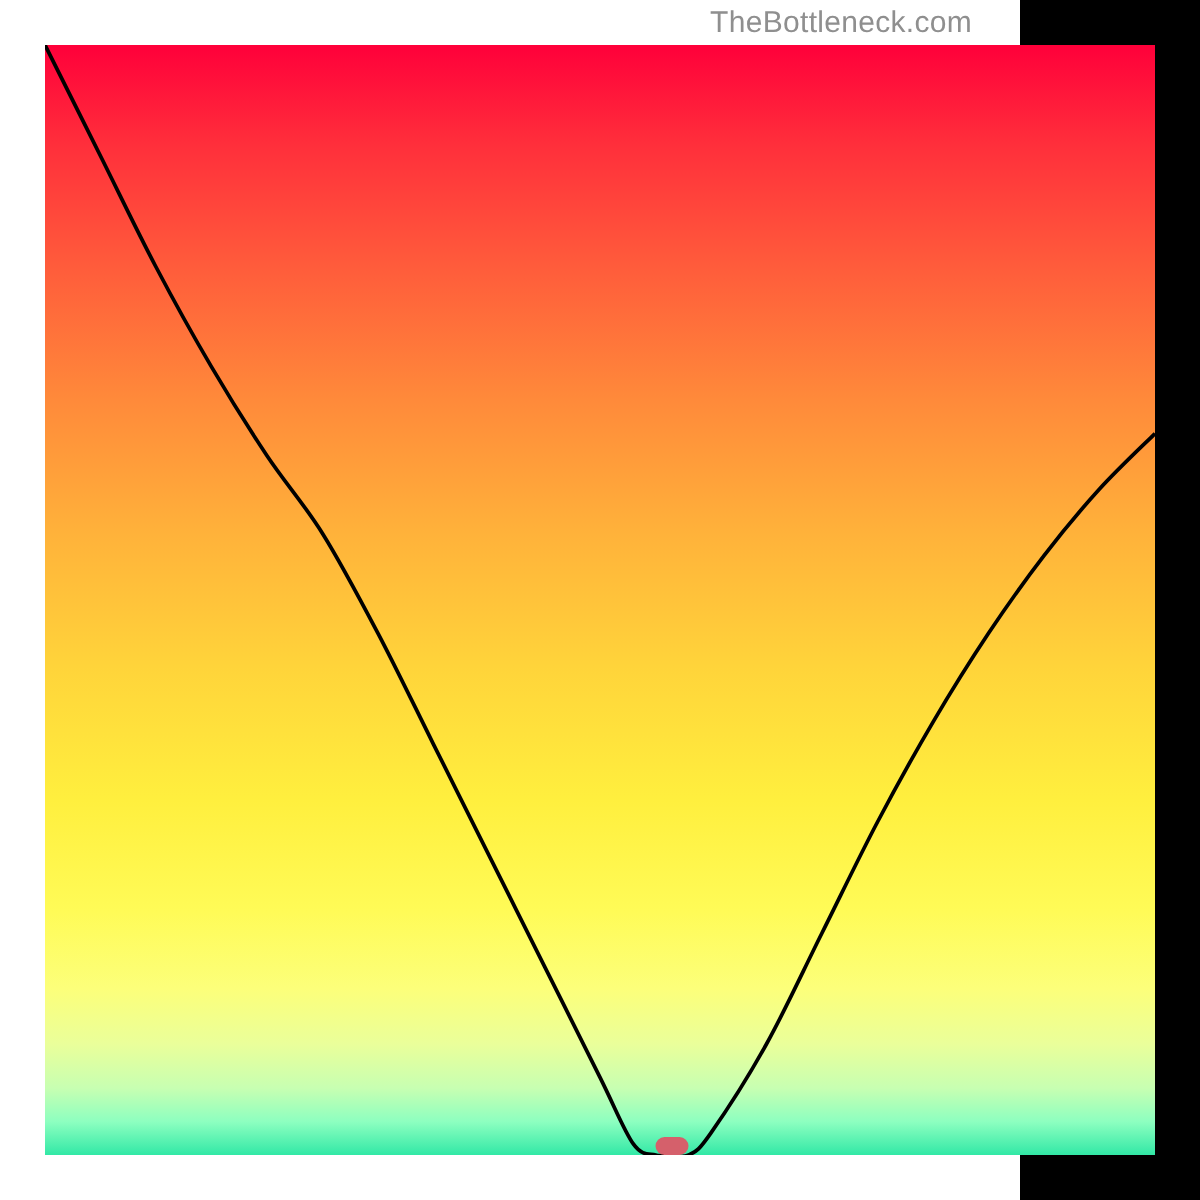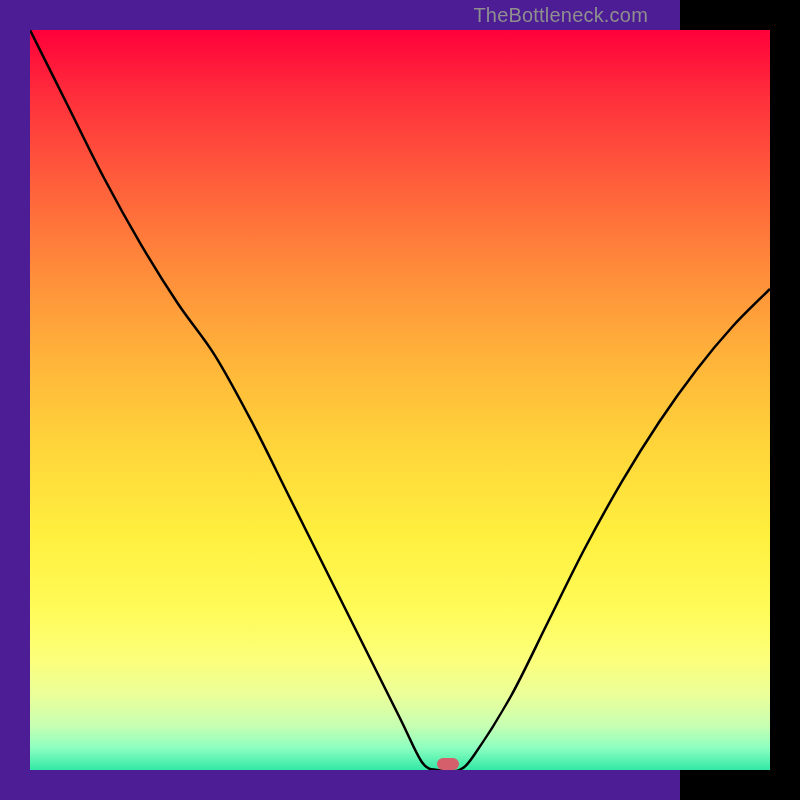--- a/index.html
+++ b/index.html
@@ -10,21 +10,21 @@
     background: #000;
     overflow: hidden;
     font-family: Arial, Helvetica, sans-serif;
   }
   .frame {
     position: absolute;
     top: 0;
     left: 0;
     width: 680px;
     height: 800px;
-    background: #4c1d95;
+    background: #ffffff;
   }
   .plot {
     position: absolute;
     top: 30px;
     left: 30px;
     width: 740px;
     height: 740px;
     overflow: hidden;
   }
   .gradient {

